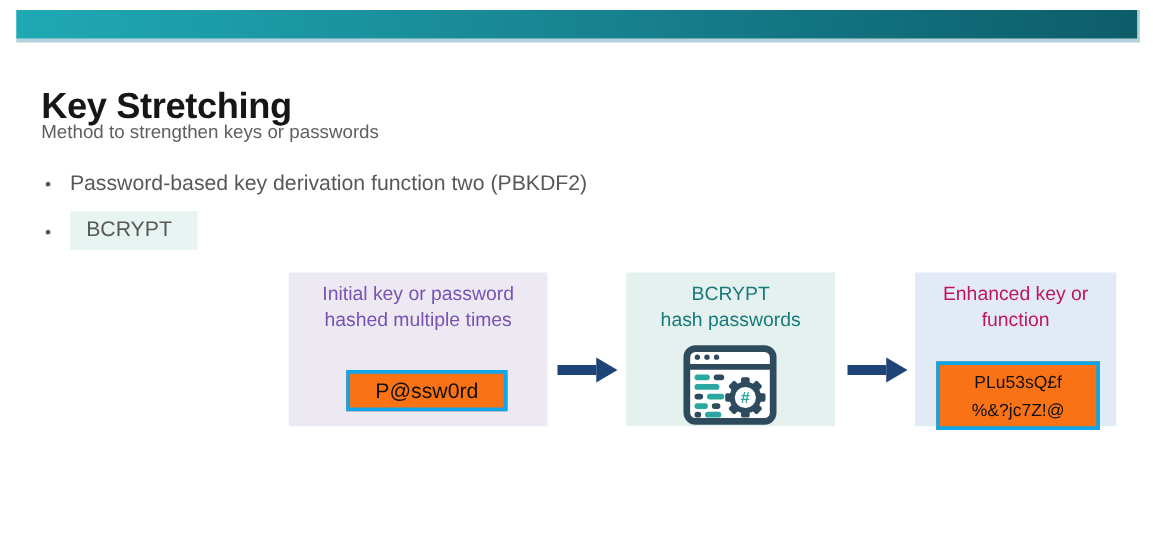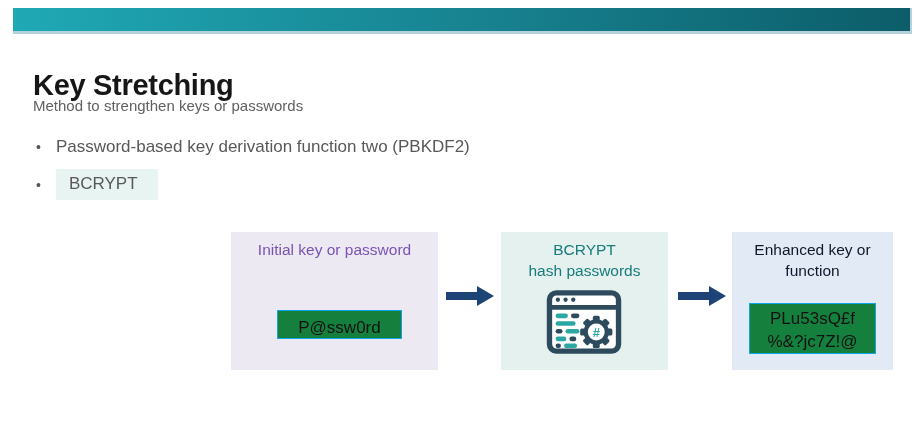--- a/index.html
+++ b/index.html
@@ -14,33 +14,33 @@
     color:#161616;letter-spacing:-0.3px;}
   .page-subtitle{position:absolute;left:33px;top:97px;font-size:15px;color:#606060;text-align:right;}
 
   .bullet-row{position:absolute;left:36px;display:flex;align-items:center;gap:15px;}
   .bullet-row.b1{top:137px;}
   .bullet-row.b2{top:169px;}
   .bullet-dot{color:#555555;font-size:14px;line-height:1;}
   .bullet-text{font-size:17px;color:#585858;}
   .bullet-text.highlight{background:#E8F4F2;padding:5px 20px 6px 13px;}
 
-  .stage-box{position:absolute;top:232px;height:138px;text-align:center;}
+  .stage-box{position:absolute;top:218px;height:123px;text-align:center;}
   .stage-box.input{left:231px;width:207px;background:#ECE9F3;}
   .stage-box.process{left:501px;width:167px;background:#E4F1EF;}
   .stage-box.output{left:732px;width:161px;background:#E2EAF6;}
   .stage-label{padding-top:7px;font-size:15.5px;line-height:21px;}
   .stage-box.input .stage-label{color:#7A52B4;}
   .stage-box.process .stage-label{color:#187A7B;}
-  .stage-box.output .stage-label{color:#0f172a;}
+  .stage-box.output .stage-label{color:#be185d;}
 
-  .value-box{position:absolute;background:#15803d;border:1px solid #0ea5e9;
-    color:#111111;display:flex;flex-direction:column;justify-content:flex-end;}
+  .value-box{position:absolute;background:#f97316;border:3px solid #0ea5e9;
+    color:#111111;display:flex;flex-direction:column;justify-content:center;}
   .value-box.single{left:46px;top:78px;width:123px;height:27px;font-size:17px;}
-  .value-box.double{left:17px;top:71px;width:125px;height:49px;font-size:17px;line-height:23px;}
+  .value-box.double{left:17px;top:71px;width:125px;height:49px;font-size:14px;line-height:23px;}
 
   .flow-arrow{position:absolute;top:286px;display:flex;align-items:center;}
   .flow-arrow.a1{left:446px;}
   .flow-arrow.a2{left:678px;}
   .arrow-shaft{width:31px;height:8px;background:#1E4377;}
   .arrow-head{width:0;height:0;border-left:17px solid #1E4377;
     border-top:10px solid transparent;border-bottom:10px solid transparent;}
 
   .icon-wrap{position:absolute;left:44px;top:57px;width:78px;height:66px;}
   .icon-wrap svg{display:block;width:78px;height:66px;}
@@ -60,20 +60,21 @@
     <span class="bullet-text">Password-based key derivation function two (PBKDF2)</span>
   </div>
   <div class="bullet-row b2">
     <span class="bullet-dot">•</span>
     <span class="bullet-text highlight">BCRYPT</span>
   </div>
 
   <div class="stage-box input">
     <div class="stage-label">
       <div>Initial key or password</div>
+      <div>hashed multiple times</div>
     </div>
     <div class="value-box single">
       <div>P@ssw0rd</div>
     </div>
   </div>
 
   <div class="flow-arrow a1">
     <span class="arrow-shaft"></span>
     <span class="arrow-head"></span>
   </div>

